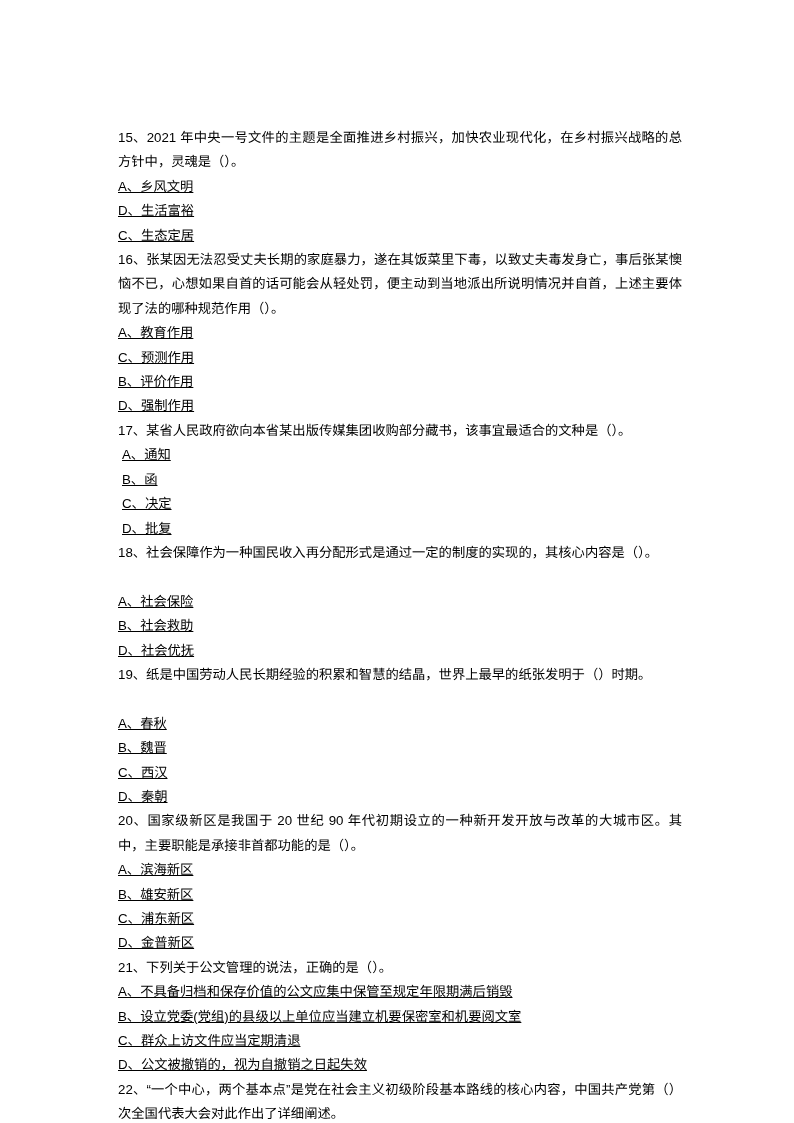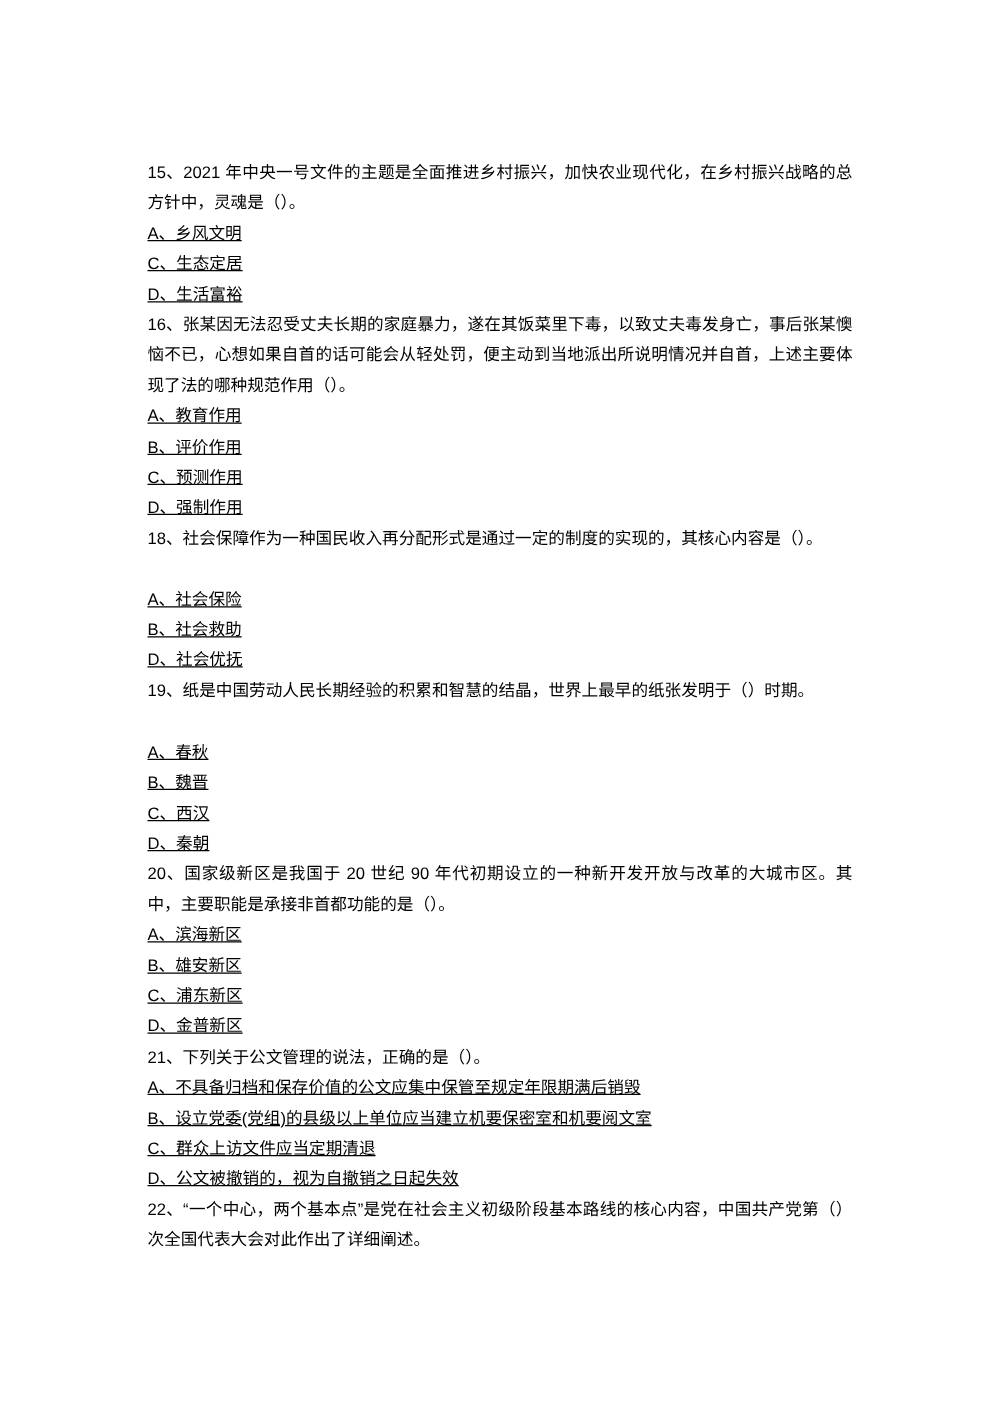--- a/index.html
+++ b/index.html
@@ -58,29 +58,36 @@
   .spacer::before { content: "\00a0"; }
 </style>
 </head>
 <body>
 
 <div class="page">
   <div class="doc-body" id="doc-body">
       <div class="q-block">
         <p class="stem">15、2021 年中央一号文件的主题是全面推进乡村振兴，加快农业现代化，在乡村振兴战略的总方针中，灵魂是（）。</p>
         <p class="opt">A、乡风文明</p>
+        <p class="opt">D、生活富裕</p>
         <p class="opt">C、生态定居</p>
-        <p class="opt">D、生活富裕</p>
       </div>
       <div class="q-block">
         <p class="stem">16、张某因无法忍受丈夫长期的家庭暴力，遂在其饭菜里下毒，以致丈夫毒发身亡，事后张某懊恼不已，心想如果自首的话可能会从轻处罚，便主动到当地派出所说明情况并自首，上述主要体现了法的哪种规范作用（）。</p>
         <p class="opt">A、教育作用</p>
+        <p class="opt">C、预测作用</p>
         <p class="opt">B、评价作用</p>
-        <p class="opt">C、预测作用</p>
         <p class="opt">D、强制作用</p>
+      </div>
+      <div class="q-block">
+        <p class="stem">17、某省人民政府欲向本省某出版传媒集团收购部分藏书，该事宜最适合的文种是（）。</p>
+        <p class="opt indent">A、通知</p>
+        <p class="opt indent">B、函</p>
+        <p class="opt indent">C、决定</p>
+        <p class="opt indent">D、批复</p>
       </div>
       <div class="q-block">
         <p class="stem">18、社会保障作为一种国民收入再分配形式是通过一定的制度的实现的，其核心内容是（）。</p>
         <div class="spacer"></div>
         <p class="opt">A、社会保险</p>
         <p class="opt">B、社会救助</p>
         <p class="opt">D、社会优抚</p>
       </div>
       <div class="q-block">
         <p class="stem">19、纸是中国劳动人民长期经验的积累和智慧的结晶，世界上最早的纸张发明于（）时期。</p>

